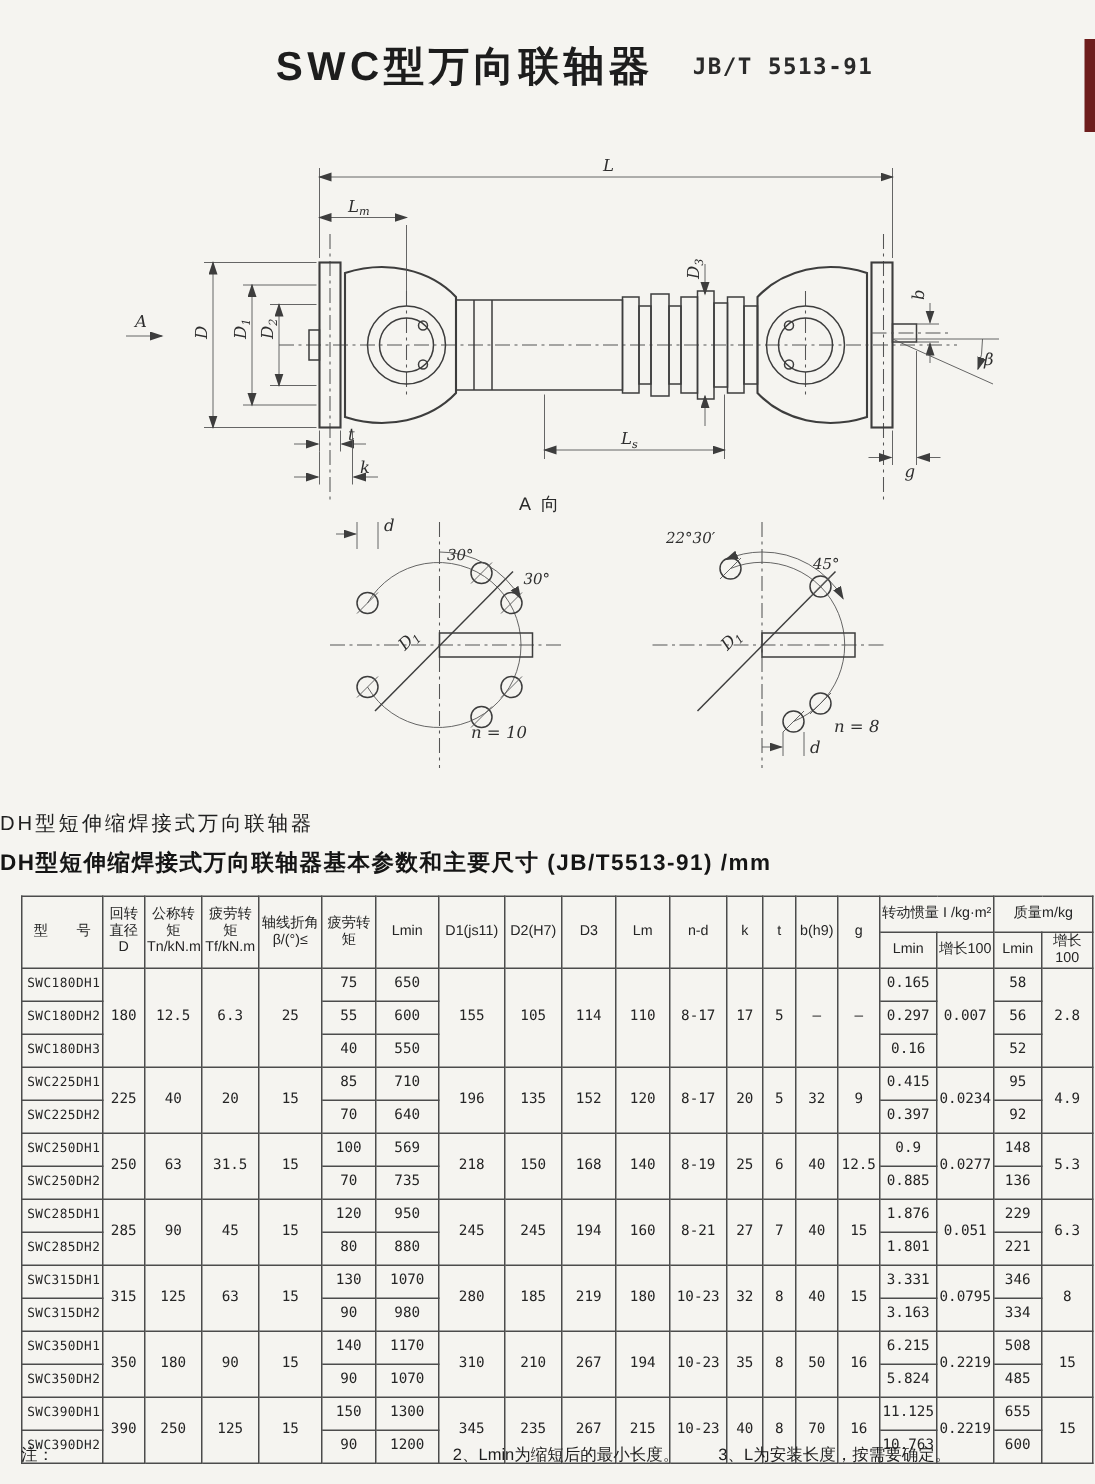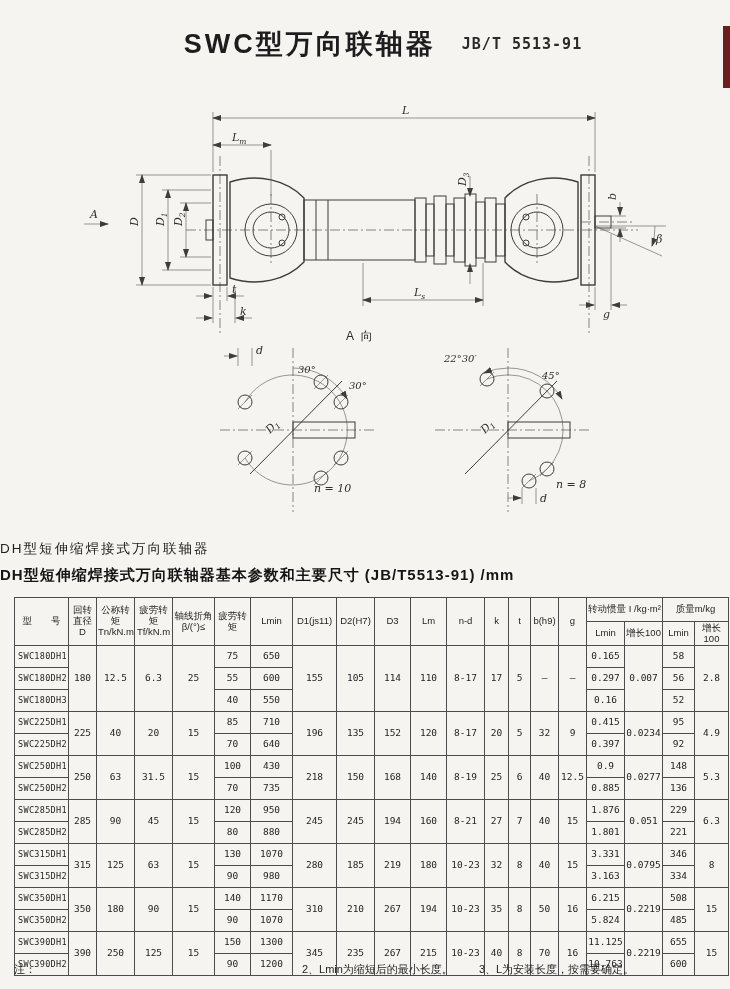--- a/index.html
+++ b/index.html
@@ -369,21 +369,21 @@
           <td>0.397</td>
           <td>92</td>
         </tr>
         <tr>
           <td class="model">SWC250DH1</td>
           <td rowspan="2">250</td>
           <td rowspan="2">63</td>
           <td rowspan="2">31.5</td>
           <td rowspan="2">15</td>
           <td>100</td>
-          <td>430</td>
+          <td>569</td>
           <td rowspan="2">218</td>
           <td rowspan="2">150</td>
           <td rowspan="2">168</td>
           <td rowspan="2">140</td>
           <td rowspan="2">8-19</td>
           <td rowspan="2">25</td>
           <td rowspan="2">6</td>
           <td rowspan="2">40</td>
           <td rowspan="2">12.5</td>
           <td>0.9</td>

